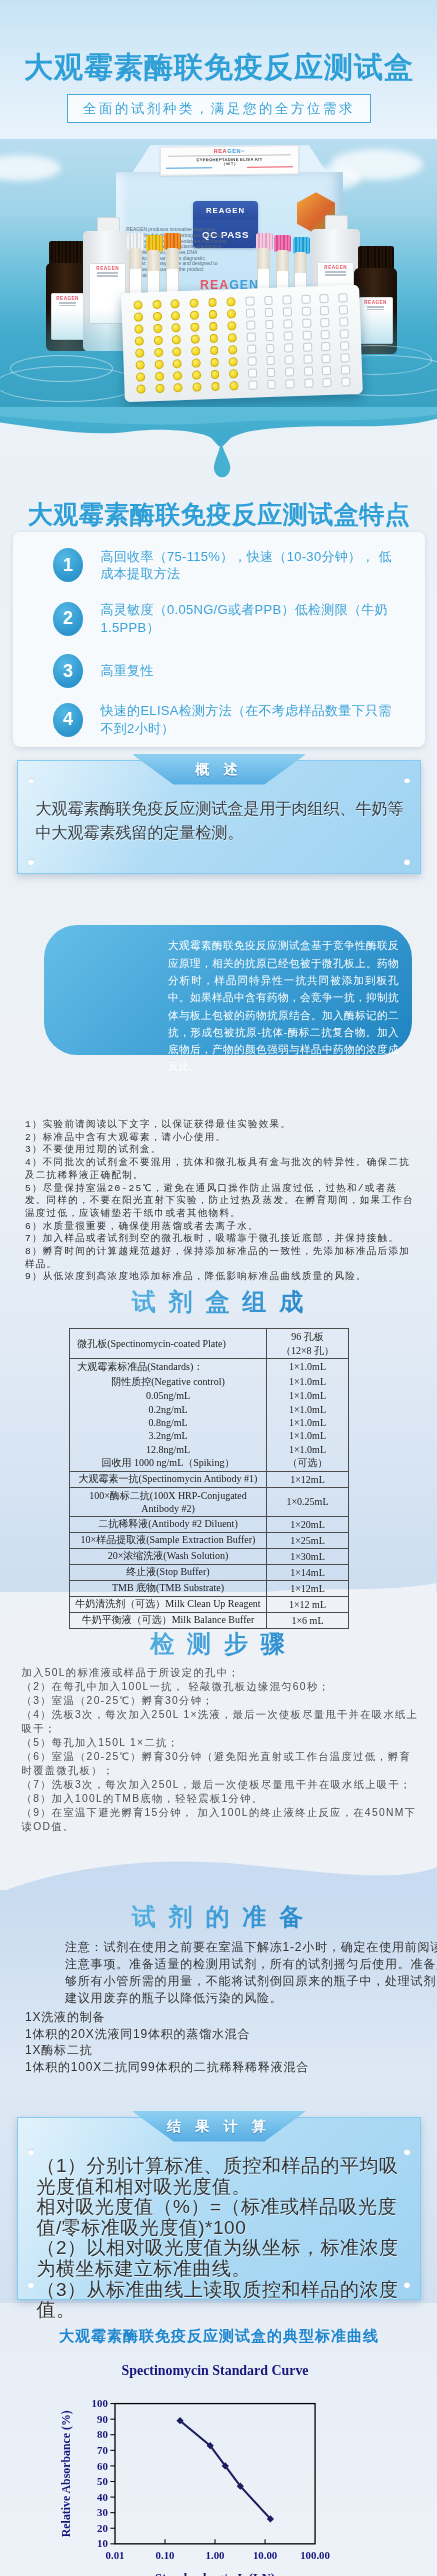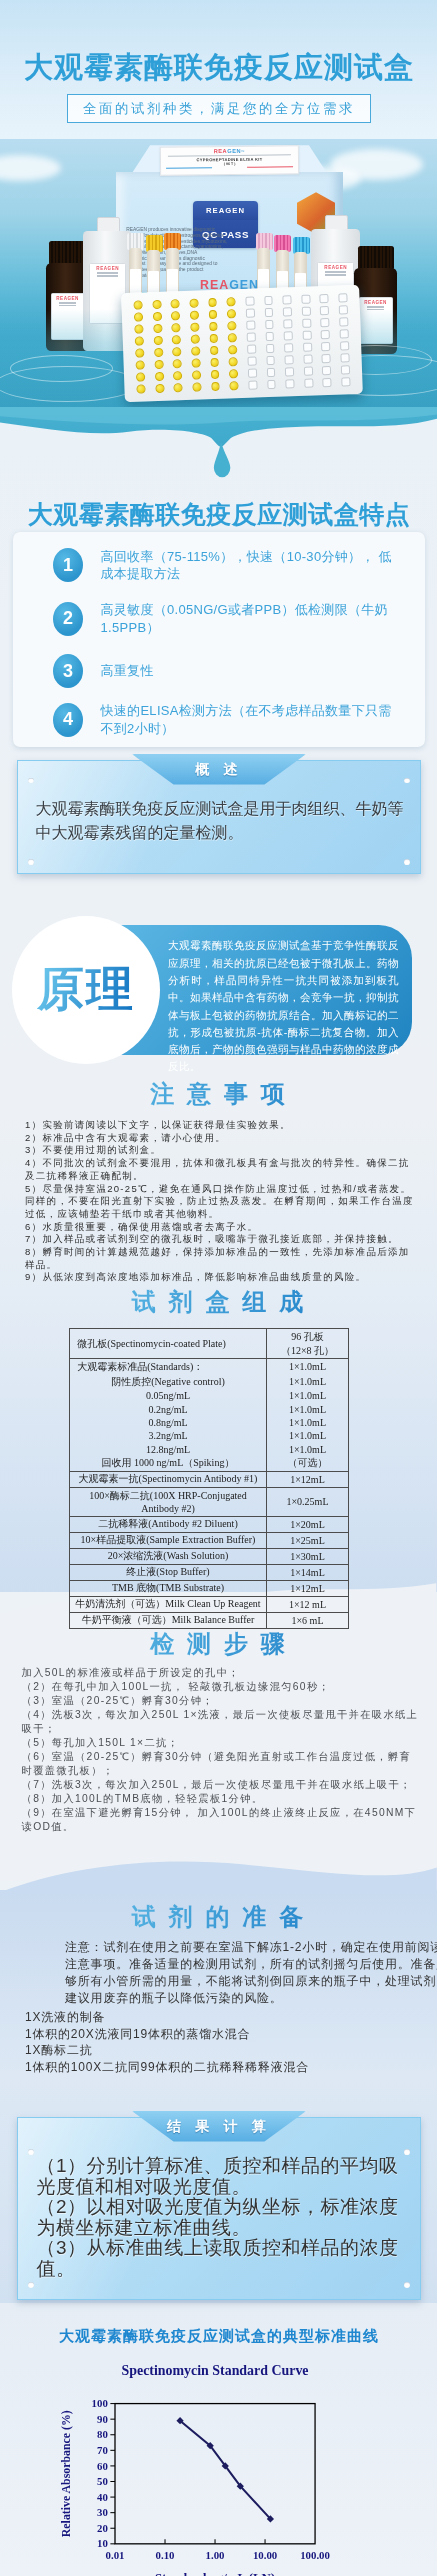--- a/index.html
+++ b/index.html
@@ -93,21 +93,21 @@
   .prin-circle{position:absolute;left:-32px;top:-9.3px;width:148px;height:148px;border-radius:50%;background:#fff;
                display:flex;align-items:center;justify-content:center;box-shadow:0 0 0 3.1px rgba(255,255,255,.0);}
   .prin-word{font-size:47px;font-weight:bold;letter-spacing:2.1px;}
   .gtx{background:linear-gradient(110deg,#67c3ea 10%,#1677c3 90%);-webkit-background-clip:text;background-clip:text;
        color:transparent;-webkit-text-fill-color:transparent;}
   .prin-text{position:absolute;left:124px;top:12.4px;width:231px;color:#fff;font-size:10.6px;line-height:17.3px;
              text-align:justify;letter-spacing:0.3px;}
   
   .sec-title{width:438px;text-align:center;font-size:24px;font-weight:bold;letter-spacing:3.1px;}
   
-  .notice-list{left:25px;top:1119px;width:389px;font-family:Liberation Sans, sans-serif;color:#2e2e2e;
+  .notice-list{left:25px;top:1119px;width:389px;font-family:Liberation Mono, monospace;color:#2e2e2e;
                font-size:9.5px;line-height:12.7px;letter-spacing:1.3px;}
   
   .ktable{left:69px;top:1328px;width:280px;border:1px solid #4c4c4c;background:rgba(255,255,255,.0);
           font-family:"Liberation Serif",serif;color:#1d1d1d;font-size:10px;}
   .krow{display:flex;border-bottom:1px solid #4c4c4c;}
   .krow.nb{border-bottom:none;}
   .krow:last-child{border-bottom:none;}
   .kl{width:197px;border-right:1px solid #4c4c4c;display:flex;align-items:center;justify-content:center;
       text-align:center;padding:0.5px 4.1px;}
   .kl.al{justify-content:flex-start;text-align:left;padding-left:7.2px;}
@@ -399,27 +399,23 @@
       <div class="tab-text">概 述</div>
     </div>
     <div class="dot" style="left:10.3px;top:16.5px"></div>
     <div class="dot" style="right:10.3px;top:16.5px"></div>
     <div class="dot" style="left:10.3px;bottom:8.2px"></div>
     <div class="dot" style="right:10.3px;bottom:8.2px"></div>
     <div class="banner-text" style="left:17.5px;top:36px;width:369px;font-size:16px;line-height:24px">大观霉素酶联免疫反应测试盒是用于肉组织、牛奶等中大观霉素残留的定量检测。</div>
   </div>
 
   <div class="abs prin-block">
-    <div class="prin-circle">
-      <span class="prin-word gtx">原理</span>
-    </div>
     <div class="prin-text">大观霉素酶联免疫反应测试盒基于竞争性酶联反应原理，相关的抗原已经包被于微孔板上。药物分析时，样品同特异性一抗共同被添加到板孔中。如果样品中含有药物，会竞争一抗，抑制抗体与板上包被的药物抗原结合。加入酶标记的二抗，形成包被抗原-抗体-酶标二抗复合物。加入底物后，产物的颜色强弱与样品中药物的浓度成反比。</div>
   </div>
 
-  <div class="abs sec-title gtx" style="top:1078px">注 意 事 项</div>
   <div class="abs notice-list">
     <div>1）实验前请阅读以下文字，以保证获得最佳实验效果。</div>
     <div>2）标准品中含有大观霉素，请小心使用。</div>
     <div>3）不要使用过期的试剂盒。</div>
     <div>4）不同批次的试剂盒不要混用，抗体和微孔板具有盒与批次的特异性。确保二抗及二抗稀释液正确配制。</div>
     <div>5）尽量保持室温20-25℃，避免在通风口操作防止温度过低，过热和/或者蒸发。同样的，不要在阳光直射下实验，防止过热及蒸发。在孵育期间，如果工作台温度过低，应该铺垫若干纸巾或者其他物料。</div>
     <div>6）水质量很重要，确保使用蒸馏或者去离子水。</div>
     <div>7）加入样品或者试剂到空的微孔板时，吸嘴靠于微孔接近底部，并保持接触。</div>
     <div>8）孵育时间的计算越规范越好，保持添加标准品的一致性，先添加标准品后添加样品。</div>
     <div>9）从低浓度到高浓度地添加标准品，降低影响标准品曲线质量的风险。</div>
@@ -529,20 +525,21 @@
     <div class="tabwrap">
       <div class="tab-shape"></div>
       <div class="tab-text">结 果 计 算</div>
     </div>
     <div class="dot" style="left:10.3px;top:31px"></div>
     <div class="dot" style="right:10.3px;top:31px"></div>
     <div class="dot" style="left:10.3px;bottom:11.3px"></div>
     <div class="dot" style="right:10.3px;bottom:11.3px"></div>
     <div class="banner-text result-text">
       <div>（1）分别计算标准、质控和样品的平均吸光度值和相对吸光度值。</div>
+      <div>相对吸光度值（%）=（标准或样品吸光度值/零标准吸光度值)*100</div>
       <div>（2）以相对吸光度值为纵坐标，标准浓度为横坐标建立标准曲线。</div>
       <div>（3）从标准曲线上读取质控和样品的浓度值。</div>
     </div>
   </div>
 
   <div class="abs curve-title">大观霉素酶联免疫反应测试盒的典型标准曲线</div>
   <svg id="curve-svg" class="abs" style="left:49px;top:2352px" width="330" height="263" viewBox="0 0 640 510">
       <text x="322" y="44" text-anchor="middle" font-size="27" font-weight="bold" fill="#16167e">Spectinomycin Standard Curve</text>
       <rect x="128" y="100" width="388" height="272" fill="none" stroke="#000" stroke-width="2.5"></rect>
       <line x1="119" y1="372" x2="128" y2="372" stroke="#000" stroke-width="2"></line>

